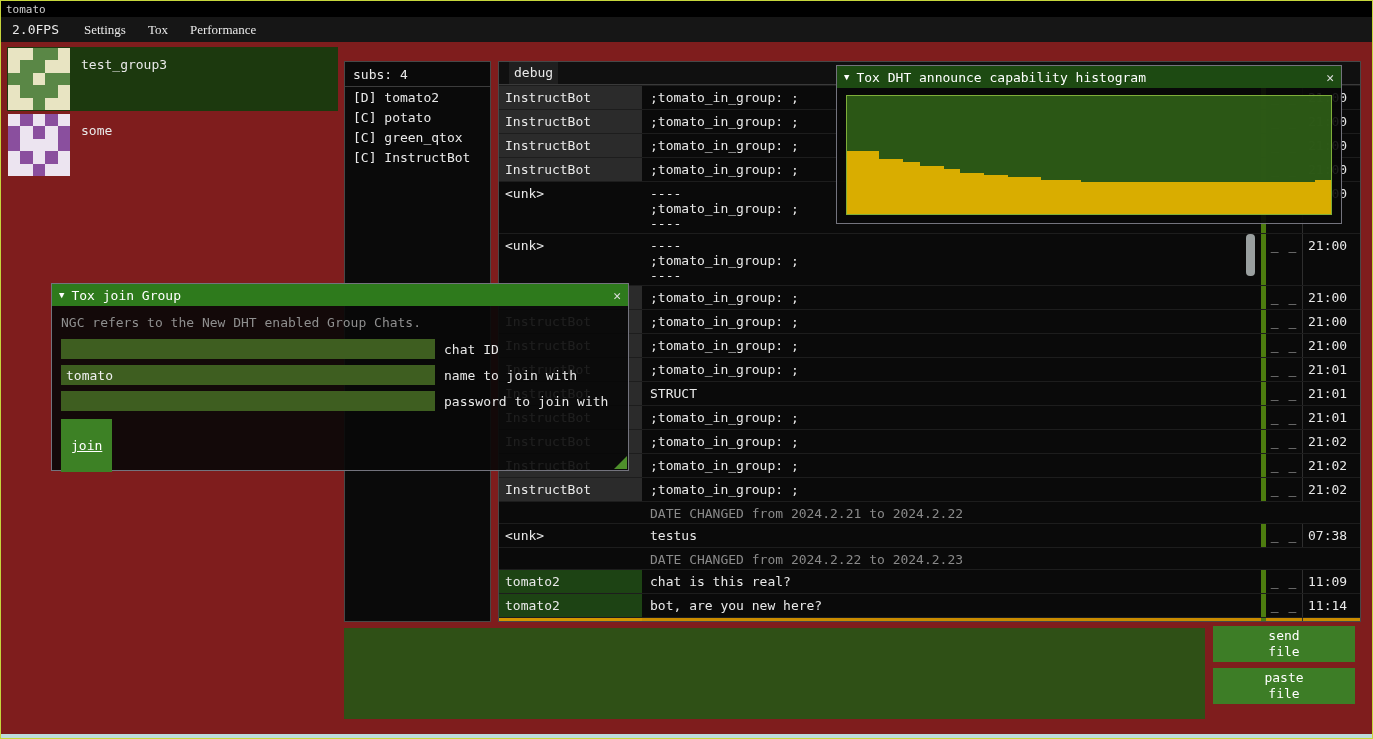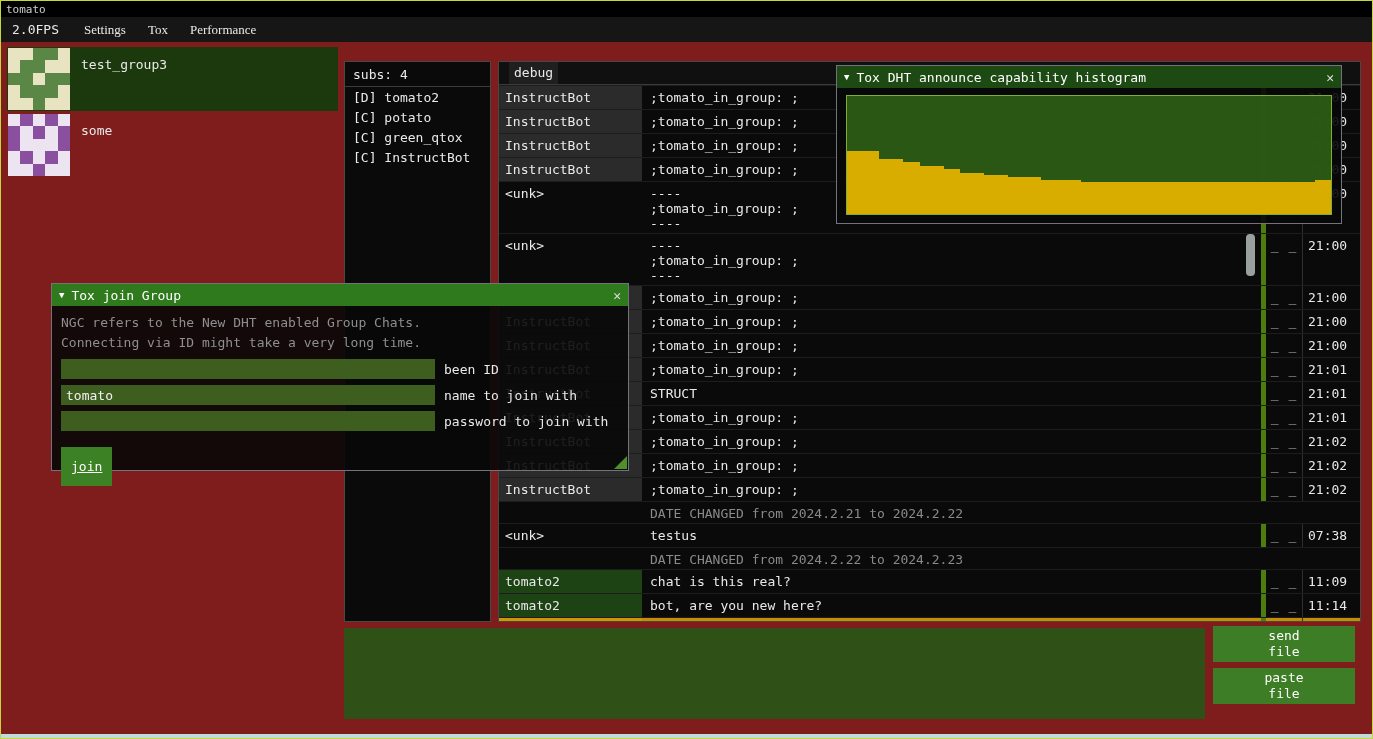--- a/index.html
+++ b/index.html
@@ -49,21 +49,21 @@
   .histt{background:#1d4a12;}
   .joint{background:#2e7a1c;}
   .arrow{font-size:9px;}
   .close{margin-left:auto;font-size:13px;color:#ddd;}
   .plot{position:absolute;left:9px;right:9px;top:29px;bottom:8px;background:rgba(47,94,23,0.92);border:1px solid #7fae3a;display:flex;align-items:flex-end;overflow:hidden;}
   .bar{flex:1 0 auto;background:#d9ad00;}
   .jbody{padding:7px 9px;}
   .info{color:#8f8f8f;line-height:20px;}
   .frow{display:flex;align-items:center;gap:9px;margin-top:6px;}
   .jinput{width:374px;height:20px;background:#3e5e20;border:none;color:#f0f0f0;font:inherit;padding:0 5px;box-sizing:border-box;outline:none;}
-  .jbtn{margin-top:16px;background:#3d8125;color:#fff;border:none;font:inherit;padding:12px 10px;text-decoration:underline;}
+  .jbtn{margin-top:8px;background:#3d8125;color:#fff;border:none;font:inherit;padding:19px 10px;text-decoration:underline;}
   .grip{position:absolute;right:1px;bottom:1px;width:0;height:0;border-left:13px solid transparent;border-bottom:13px solid #4e8f2b;}
   .bstrip{position:absolute;left:0;right:0;bottom:0;height:4px;background:#bedcdc;}
 </style>
 </head>
 <body>
 
 <div class="win">
 
   <div class="wtitle">
     <span>tomato</span>
@@ -358,24 +358,23 @@
   </div>
 
   <div class="float join">
     <div class="ftitle joint">
       <span class="arrow">▼</span>
       <span>Tox join Group</span>
       <span class="close">✕</span>
     </div>
     <div class="jbody">
       <div class="info">NGC refers to the New DHT enabled Group Chats.</div>
-      <div class="info">Connecting via ID might take a very long time.</div>
       <div class="frow">
         <input class="jinput" value="" style="">
-        <label>been ID</label>
+        <label>chat ID</label>
       </div>
       <div class="frow">
         <input class="jinput" value="tomato" style="">
         <label>name to join with</label>
       </div>
       <div class="frow">
         <input class="jinput" value="" style="">
         <label>password to join with</label>
       </div>
       <button class="jbtn">join</button>

